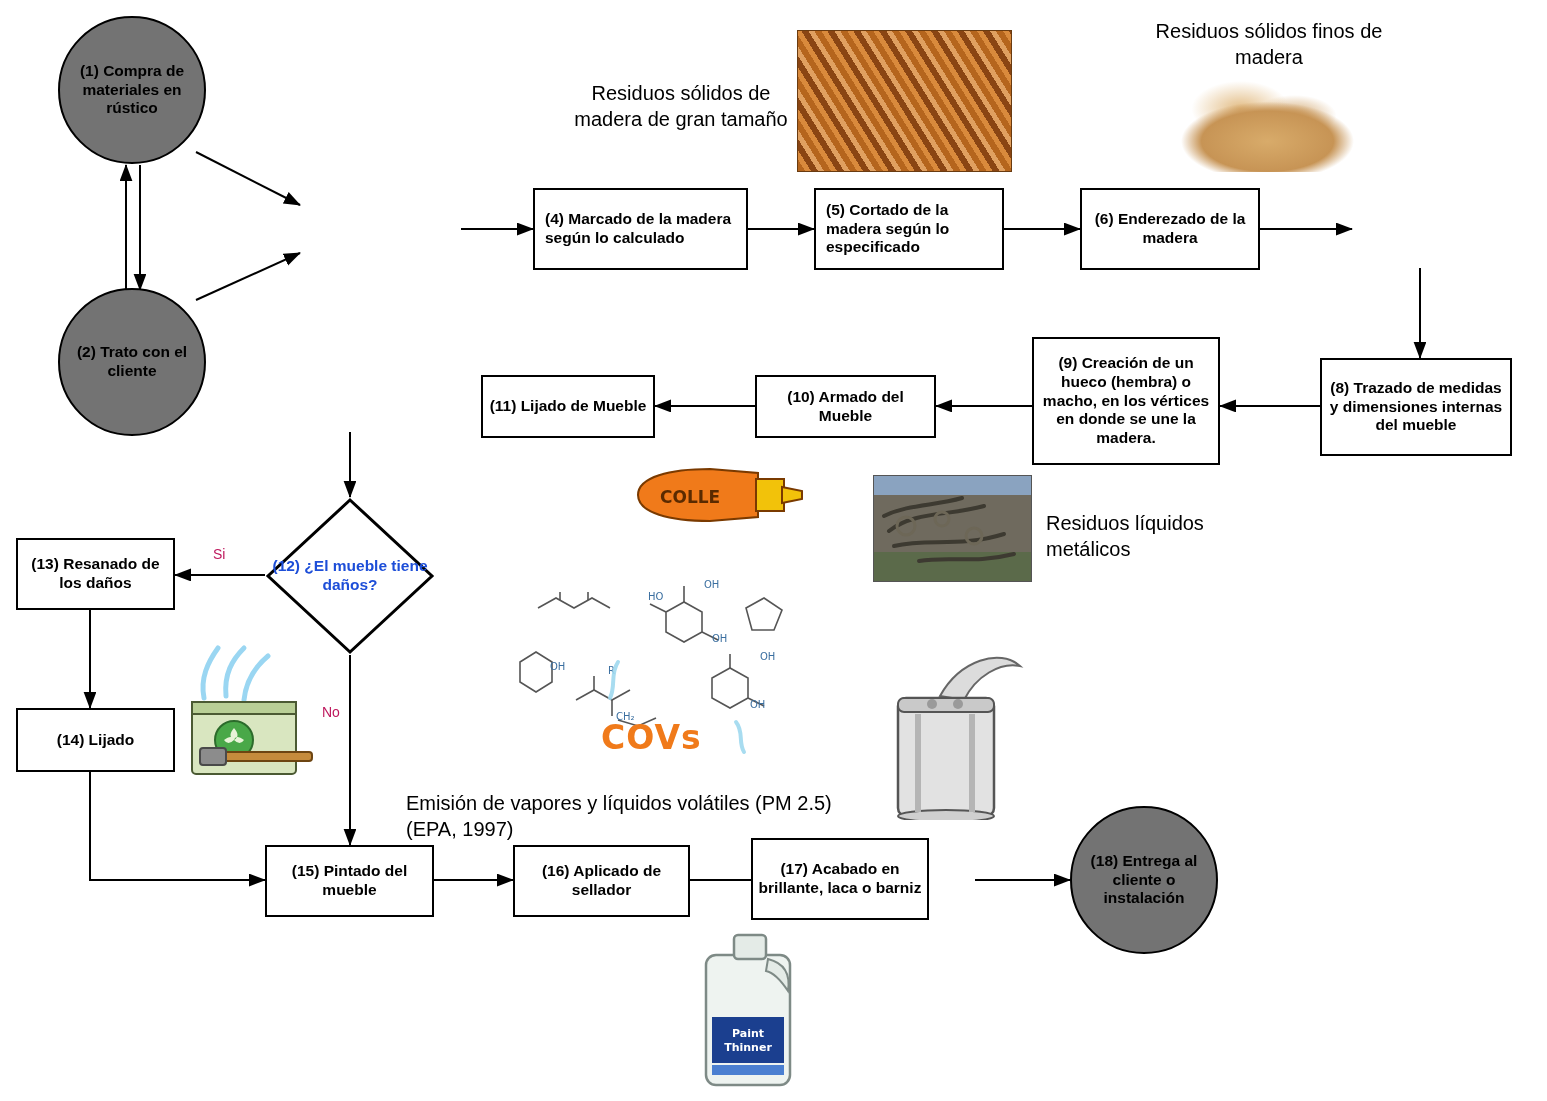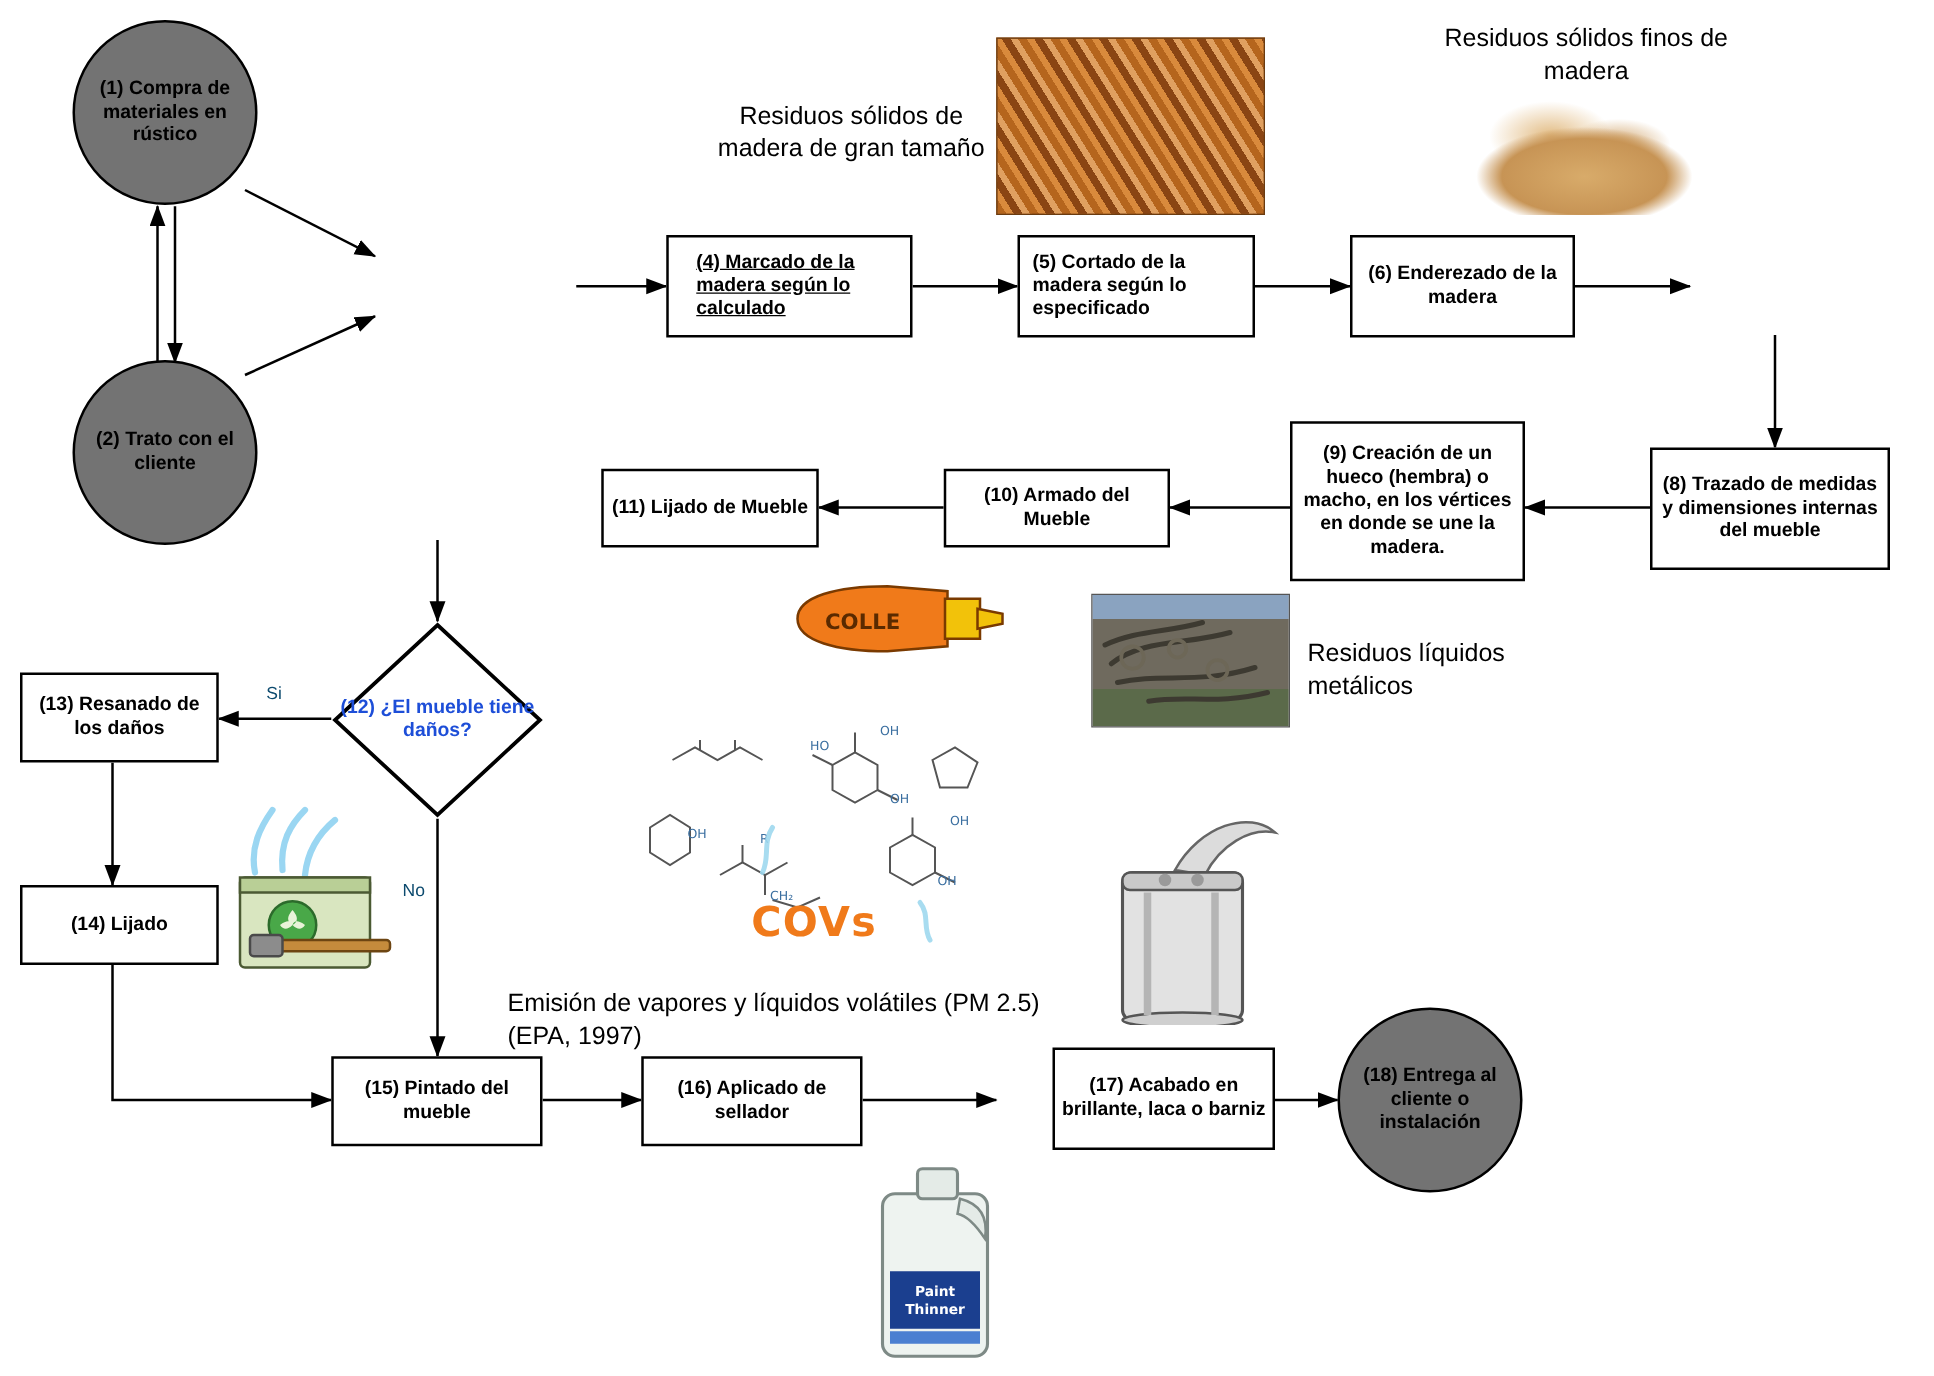--- a/index.html
+++ b/index.html
@@ -65,21 +65,21 @@
   .cap {
     position: absolute;
     font-size: 20px;
     color: #000;
     text-align: center;
     line-height: 1.3;
   }
   .edge-label {
     position: absolute;
     font-size: 14px;
-    color: #0c4a6e;
+    color: #be185d;
   }
   svg.arrows {
     position: absolute;
     left: 0;
     top: 0;
     width: 1547px;
     height: 1101px;
     pointer-events: none;
   }
   .img {
@@ -179,21 +179,21 @@
 
   <div class="node circ" style="left:58px; top:16px; width:148px; height:148px;">
     <span>(1) Compra de materiales en rústico</span>
   </div>
 
   <div class="node circ" style="left:58px; top:288px; width:148px; height:148px;">
     <span>(2) Trato con el cliente</span>
   </div>
 
 
-  <div class="node rect" style="left:533px; top:188px; width:197px; height:82px; justify-content:flex-start; text-align:left; padding-left:22px;text-decoration:underline;">
+  <div class="node rect" style="left:533px; top:188px; width:215px; height:82px; justify-content:flex-start; text-align:left; padding-left:10px;">
     <span>(4) Marcado de la madera según lo calculado</span>
   </div>
 
   <div class="node rect" style="left:814px; top:188px; width:190px; height:82px; justify-content:flex-start; text-align:left; padding-left:10px;">
     <span>(5) Cortado de la madera según lo especificado</span>
   </div>
 
   <div class="node rect" style="left:1080px; top:188px; width:180px; height:82px;">
     <span>(6) Enderezado de la madera</span>
   </div>
@@ -231,21 +231,21 @@
   </div>
 
   <div class="node rect" style="left:265px; top:845px; width:169px; height:72px;">
     <span>(15) Pintado del mueble</span>
   </div>
 
   <div class="node rect" style="left:513px; top:845px; width:177px; height:72px;">
     <span>(16) Aplicado de sellador</span>
   </div>
 
-  <div class="node rect" style="left:842px; top:838px; width:178px; height:82px;">
+  <div class="node rect" style="left:751px; top:838px; width:178px; height:82px;">
     <span>(17) Acabado en brillante, laca o barniz</span>
   </div>
 
   <div class="node circ" style="left:1070px; top:806px; width:148px; height:148px;">
     <span>(18) Entrega al cliente o instalación</span>
   </div>
 
   <div class="edge-label" style="left:213px; top:546px;">Si</div>
   <div class="edge-label" style="left:322px; top:704px;">No</div>
 

